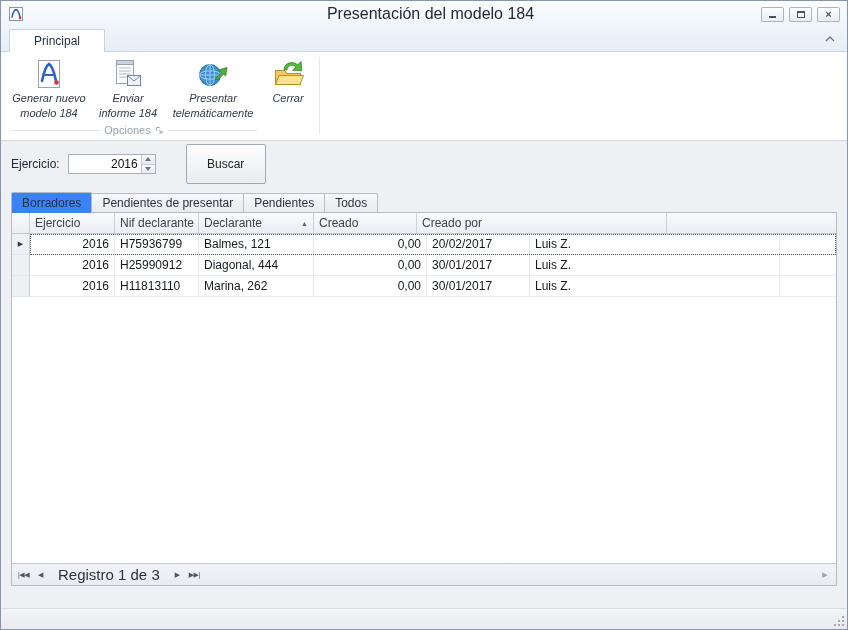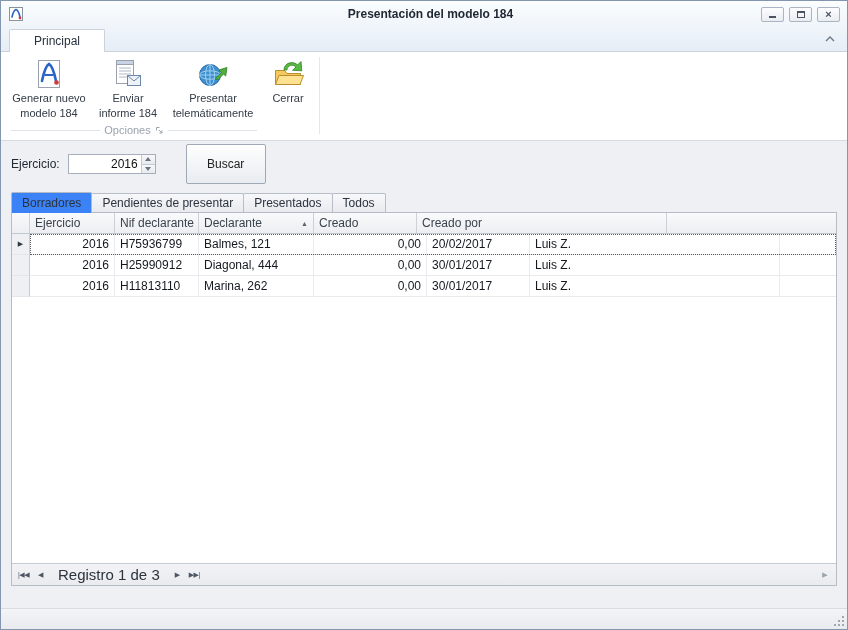--- a/index.html
+++ b/index.html
@@ -5,41 +5,41 @@
   * { margin:0; padding:0; box-sizing:border-box; }
   html,body { width:848px; height:630px; overflow:hidden; }
   body { font-family:"Liberation Sans", sans-serif; font-size:12px; color:#1f2733; background:#c7ccd4; }
 
   .window { position:relative; width:848px; height:630px; border:1px solid #8496ae; background:#eef0f3; overflow:hidden; }
 
   
   .chrome { background:linear-gradient(180deg,#fbfdfe 0%,#eff4fa 55%,#e6edf6 100%); }
   .titlebar { height:26px; display:flex; align-items:center; padding:0 7px; position:relative; }
   .app-icon { width:16px; height:16px; z-index:1; display:flex; }
-  .title { position:absolute; left:13px; right:0; text-align:center; font-size:12px; color:#1f2733;font-weight:bold; }
+  .title { position:absolute; left:13px; right:0; text-align:center; font-size:16px; color:#1f2733; }
   .win-controls { margin-left:auto; display:flex; gap:5px; z-index:1; }
   .winbtn { width:23px; height:15px; border:1px solid #aab4c2; border-radius:2px;
             background:linear-gradient(#fdfdfe,#e9edf2); display:flex; align-items:center; justify-content:center; }
   .min-glyph { width:7px; height:2px; background:#4a5361; margin-top:5px; }
   .max-glyph { width:8px; height:7px; border:1px solid #4a5361; border-top-width:2px; }
   .close-glyph { font-size:11px; line-height:1; color:#4a5361; font-weight:bold; }
 
   .tabrow { height:25px; border-bottom:1px solid #ccd2dc; display:flex; align-items:flex-end; padding:0 8px; }
   .ribbon-tab { background:#fff; border:1px solid #ccd2dc; border-bottom:none; border-radius:2px 2px 0 0;
                 padding:4px 24px 4px; font-size:12px; color:#2a323e; margin-bottom:-1px; position:relative; z-index:2; }
   .collapse-btn { margin-left:auto; margin-bottom:6px; width:18px; height:12px; display:flex; align-items:center; justify-content:center; }
 
   
   .ribbon { background:#fff; border-bottom:1px solid #d7dbe1; display:flex; align-items:stretch; padding:3px 2px 0 6px; height:89px; }
   .ribbon-group { display:flex; flex-direction:column; }
   .group-buttons { display:flex; flex:1; align-items:flex-start; }
   .rbtn { padding:3px 2px 0; display:flex; flex-direction:column; align-items:center; gap:2px; border-radius:2px; margin:0 2px; }
   .rbtn-generar{ width:80px; } .rbtn-enviar{ width:70px; } .rbtn-presentar{ width:92px; } .rbtn-cerrar{ width:50px; }
   .ricon { width:32px; height:32px; display:flex; }
-  .rlabel { font-size:11px; line-height:13px; color:#333b46; text-align:left; white-space:nowrap; }
+  .rlabel { font-size:11px; line-height:13px; color:#333b46; text-align:left; white-space:nowrap;font-style:italic; }
   .group-caption { height:17px; display:flex; align-items:center; justify-content:center; gap:4px;
                    color:#9aa3ae; font-size:11px; padding:0 4px 3px; }
   .caption-line { flex:1; height:1px; background:#e0e4e9; }
   .ribbon-sep { width:1px; background:#e4e7eb; margin:2px 4px 6px; }
 
   
   .content { padding:0 10px; }
   .filter-row { margin-top:12px; height:22px; display:flex; align-items:center; }
   .filter-label { margin-right:8px; color:#222a35; }
   .spin-edit { display:flex; width:88px; height:20px; border:1px solid #a5aebb; background:#fff; }
@@ -221,21 +221,21 @@
               <i class="tri-down"></i>
             </span>
         </span>
       </span>
       <button class="buscar">Buscar</button>
     </div>
 
     <div class="tabstrip">
       <div class="tab active">Borradores</div>
       <div class="tab">Pendientes de presentar</div>
-      <div class="tab">Presentados</div>
+      <div class="tab">Pendientes</div>
       <div class="tab">Todos</div>
     </div>
 
     <div class="grid">
 
       <div class="g-header">
         <div class="hcell c-ind"></div>
         <div class="hcell c-ej">
             <span>Ejercicio</span>
           </div>

